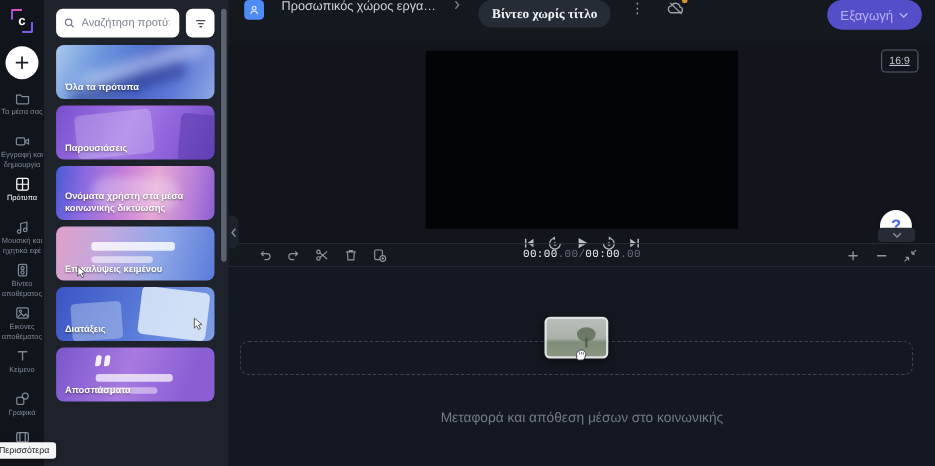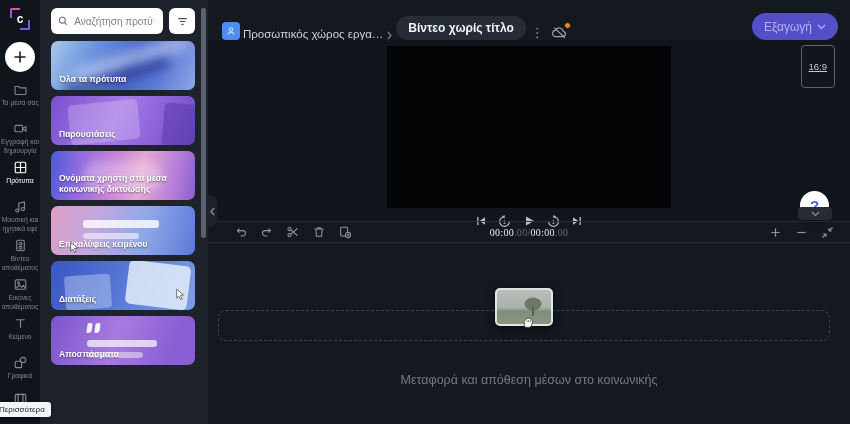--- a/index.html
+++ b/index.html
@@ -49,44 +49,44 @@
   .art5 .q1{width:5px;height:10px;left:36px;top:7px;background:rgba(255,255,255,.9);border-radius:2px 2px 3px 1px;transform:skewX(-8deg);}
   .art5 .q2{width:5px;height:10px;left:44px;top:7px;background:rgba(255,255,255,.9);border-radius:2px 2px 3px 1px;transform:skewX(-8deg);}
   .art5 .bar1{width:70px;height:7px;left:36px;top:24px;background:rgba(255,255,255,.7);border-radius:3px;}
   .art5 .bar2{width:56px;height:6px;left:36px;top:36px;background:rgba(255,255,255,.45);border-radius:3px;}
   .card-cursor{position:absolute;z-index:4;}
   .panel-scrollbar{position:absolute;right:2px;top:8px;width:5px;height:230px;border-radius:3px;background:#5b6270;cursor:pointer;}
   .collapse-handle{position:absolute;left:208px;top:196px;width:9px;height:30px;background:#1d222b;border-radius:0 6px 6px 0;display:flex;align-items:center;justify-content:center;color:#8a909c;z-index:6;cursor:pointer;}
 
   
   .main{flex:1;min-width:0;display:flex;flex-direction:column;background:#14181f;}
-  .topbar{height:40px;flex-shrink:0;display:flex;align-items:flex-end;gap:3px;padding:0 12px 0 14px;}
+  .topbar{height:40px;flex-shrink:0;display:flex;align-items:flex-start;gap:16px;padding:0 12px 0 14px;}
   .avatar{width:18px;height:18px;border-radius:4px;background:var(--avatar-blue,#4e8bf5);display:flex;align-items:center;justify-content:center;flex-shrink:0;}
   .workspace-label{font-size:11.5px;color:#ccd2db;white-space:nowrap;cursor:pointer;}
   .crumb-chevron{color:#7a828f;display:flex;}
-  .title-box{background:#262c36;border-radius:12px;padding:5px 12px;font-size:12px;font-weight:bold;color:#f2f4f7;white-space:nowrap;cursor:text;}
+  .title-box{background:#262c36;border-radius:12px;padding:5px 12px;font-size:12px;font-weight:bold;color:#f2f4f7;white-space:nowrap;cursor:text;font-family:Liberation Serif, serif;}
   .kebab{color:#9aa1ac;background:none;border:none;font-size:13px;cursor:pointer;padding:0 2px;}
   .sync-icon{position:relative;color:#9aa1ac;display:flex;margin-left:2px;}
   .sync-badge{position:absolute;top:-3px;right:-3px;width:7px;height:7px;border-radius:50%;background:var(--sync-badge-orange,#dd8f2d);border:1.5px solid #14181f;}
   .tb-spacer{flex:1;}
   .upgrade-btn{height:27px;border:none;border-radius:14px;background:#262c36;color:#fff;font-size:12px;font-weight:bold;display:flex;align-items:center;gap:6px;padding:0 13px;cursor:pointer;font-family:"Liberation Sans",sans-serif;}
   .export-btn{height:27px;border:none;border-radius:14px;background:var(--accent-purple,#544ec9);color:var(--export-text,#b9b2f2);font-size:12px;font-weight:normal;display:flex;align-items:center;gap:5px;padding:0 12px;cursor:pointer;font-family:"Liberation Sans",sans-serif;}
 
   .stage{flex:1;position:relative;background:#12151c;}
   .video-canvas{position:absolute;left:50%;transform:translateX(-50%);top:6px;width:284px;height:162px;background:#030405;}
-  .aspect-badge{position:absolute;top:5px;right:15px;border:1px solid #5a6170;border-radius:4px;color:#c3c9d4;font-size:9.5px;padding:15px 7px;cursor:pointer;text-decoration:underline;}
+  .aspect-badge{position:absolute;top:5px;right:15px;border:1px solid #5a6170;border-radius:4px;color:#c3c9d4;font-size:9.5px;padding:4px 7px;cursor:pointer;text-decoration:underline;}
   .controls{position:absolute;top:173px;left:50%;transform:translateX(-50%);display:flex;align-items:center;gap:9px;color:#b9bfc9;}
   .ctrl-btn{background:none;border:none;color:#b9bfc9;padding:0;display:flex;cursor:pointer;}
   .help-btn{position:absolute;right:21px;top:151px;width:29px;height:29px;border-radius:50%;background:#fff;border:none;color:var(--help-blue,#4a66e8);font-size:15px;font-weight:bold;display:flex;align-items:center;justify-content:center;cursor:pointer;box-shadow:0 2px 6px rgba(0,0,0,.4);font-family:"Liberation Sans",sans-serif;}
   .panel-collapse-tab{position:absolute;right:18px;bottom:1px;width:34px;height:13px;background:#262b34;border:none;border-radius:4px;display:flex;align-items:center;justify-content:center;color:#8a909c;cursor:pointer;padding:0;}
 
   .tl-toolbar{height:22px;flex-shrink:0;border-top:1px solid #272c36;border-bottom:1px solid #272c36;display:flex;align-items:center;padding:0 16px 0 26px;position:relative;color:#8f96a2;}
   .tool-group{display:flex;align-items:center;gap:12px;}
   .tool-btn{background:none;border:none;color:#8f96a2;display:flex;padding:0;cursor:pointer;}
-  .timecode{position:absolute;left:50%;transform:translateX(-50%);font-family:Liberation Serif, serif;font-size:10px;letter-spacing:.3px;display:flex;}
+  .timecode{position:absolute;left:50%;transform:translateX(-50%);font-family:Liberation Mono, monospace;font-size:10px;letter-spacing:.3px;display:flex;}
   .tc-bright{color:#e8eaee;}
   .tc-dim{color:#646b78;}
   .tool-group.right{margin-left:auto;gap:13px;}
 
   .timeline{flex:1;position:relative;background:#141820;}
   .dropzone{position:absolute;left:10px;right:20px;top:67px;height:31px;border:1px dashed #3c4454;border-radius:8px;}
   .drag-thumb{position:absolute;left:287px;top:45px;width:58px;height:38px;border-radius:5px;border:2px solid rgba(235,238,242,.85);overflow:hidden;box-shadow:0 2px 10px rgba(0,0,0,.55);background:linear-gradient(180deg,#b9beba 0%,#a9b1a9 52%,#7e8d7a 62%,#8a967f 100%);z-index:4;cursor:grabbing;}
   .hand-cursor{position:absolute;left:312px;top:71px;z-index:5;}
   .timeline-hint{position:absolute;top:130px;left:0;width:100%;text-align:center;color:#727a88;font-size:12.5px;}
 </style>

